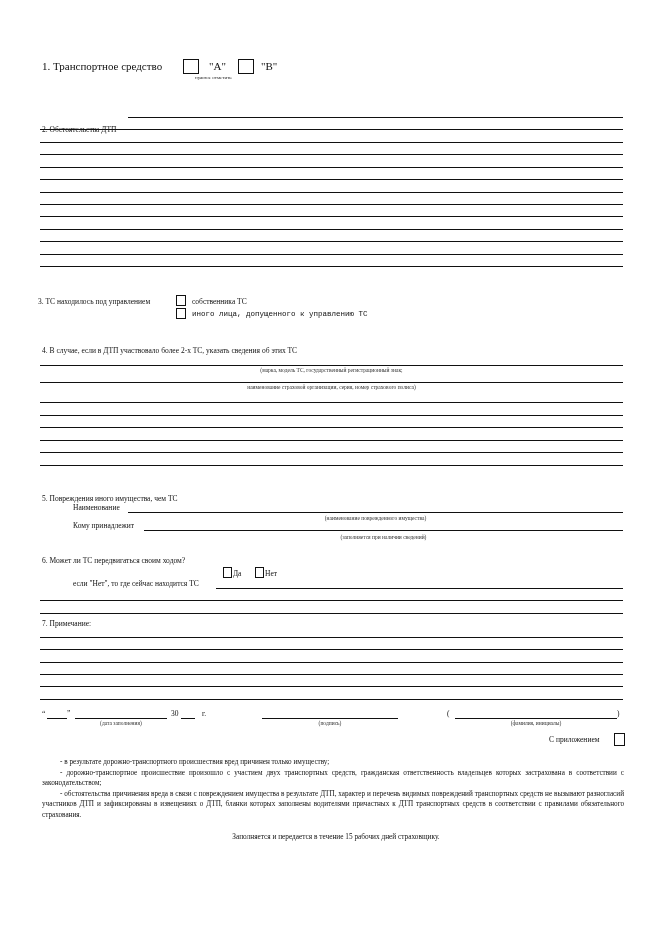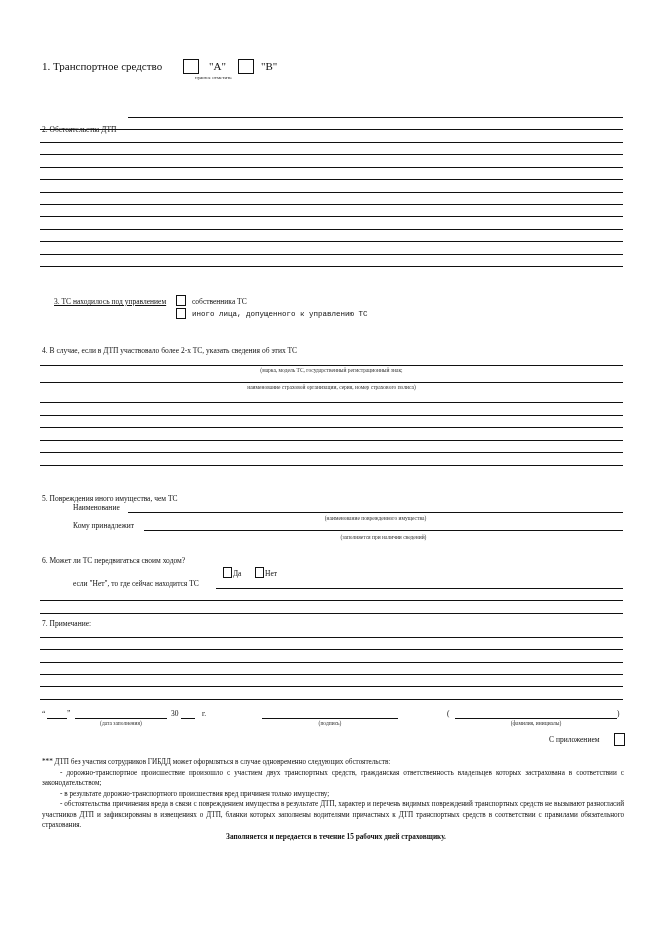--- a/index.html
+++ b/index.html
@@ -39,21 +39,21 @@
   <div class="line" style="left:40px; width:583px; top:192px;"></div>
   <div class="line" style="left:40px; width:583px; top:204px;"></div>
   <div class="line" style="left:40px; width:583px; top:216px;"></div>
   <div class="line" style="left:40px; width:583px; top:229px;"></div>
   <div class="line" style="left:40px; width:583px; top:241px;"></div>
   <div class="line" style="left:40px; width:583px; top:254px;"></div>
   <div class="line" style="left:40px; width:583px; top:266px;"></div>
 </div>
 
 <div>
-  <span class="t s2" style="left:54px; top:297px;text-decoration:underline;">3. ТС находилось под управлением</span>
+  <span class="t s2" style="left:38px; top:297px;">3. ТС находилось под управлением</span>
   <div class="box" style="left:176px; top:295px; width:10px; height:11px;"></div>
   <span class="t s2" style="left:192px; top:297px;">собственника ТС</span>
   <div class="box" style="left:176px; top:308px; width:10px; height:11px;"></div>
   <span class="t s2" style="left:192px; top:310px;font-family:Liberation Mono, monospace;">иного лица, допущенного к управлению ТС</span>
 </div>
 
 <div>
   <span class="t s2" style="left:42px; top:346px;">4. В случае, если в ДТП участвовало более 2-х ТС, указать сведения об этих ТС</span>
   <div class="line" style="left:40px; width:583px; top:365px;"></div>
   <div class="cap" style="left:40px; width:583px; top:367px;">(марка, модель ТС, государственный регистрационный знак;</div>
@@ -112,18 +112,17 @@
   <div class="cap" style="left:262px; width:136px; top:720px;">(подпись)</div>
   <span class="t s2" style="left:447px; top:709px;">(</span>
   <div class="line" style="left:455px; width:162px; top:718px;"></div>
   <span class="t s2" style="left:617px; top:709px;">)</span>
   <div class="cap" style="left:455px; width:162px; top:720px;">(фамилия, инициалы)</div>
   <span class="t s2" style="left:549px; top:735px;">С приложением</span>
   <div class="box" style="left:614px; top:733px; width:11px; height:13px;"></div>
 </div>
 
 <div class="para" style="left:42px; top:757px; width:582px;">
-  <p>*** ДТП без участия сотрудников ГИБДД может оформляться в случае одновременно следующих обстоятельств:</p>
+  <p class="ind">- в результате дорожно-транспортного происшествия вред причинен только имуществу;</p>
   <p class="ind">- дорожно-транспортное происшествие произошло с участием двух транспортных средств, гражданская ответственность владельцев которых застрахована в соответствии с законодательством;</p>
-  <p class="ind">- в результате дорожно-транспортного происшествия вред причинен только имуществу;</p>
   <p class="ind">- обстоятельства причинения вреда в связи с повреждением имущества в результате ДТП, характер и перечень видимых повреждений транспортных средств не вызывают разногласий участников ДТП и зафиксированы в извещениях о ДТП, бланки которых заполнены водителями причастных к ДТП транспортных средств в соответствии с правилами обязательного страхования.</p>
 </div>
-<div class="t" style="left:0; width:672px; top:832px; text-align:center; font-size:7.3px; font-weight:bold;">Заполняется и передается в течение 15 рабочих дней страховщику.</div>
+<div class="t" style="left:0; width:672px; top:832px; text-align:center; font-size:7.3px; font-weight:normal;">Заполняется и передается в течение 15 рабочих дней страховщику.</div>
 
 </body></html>

